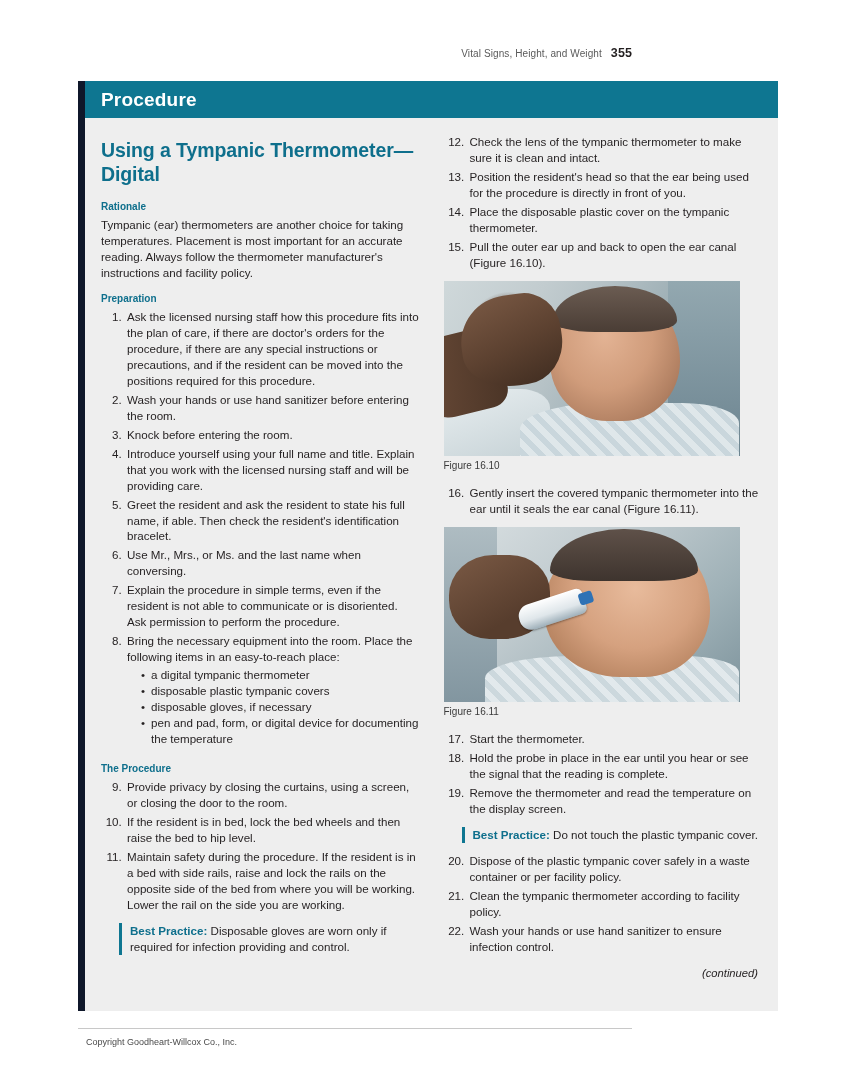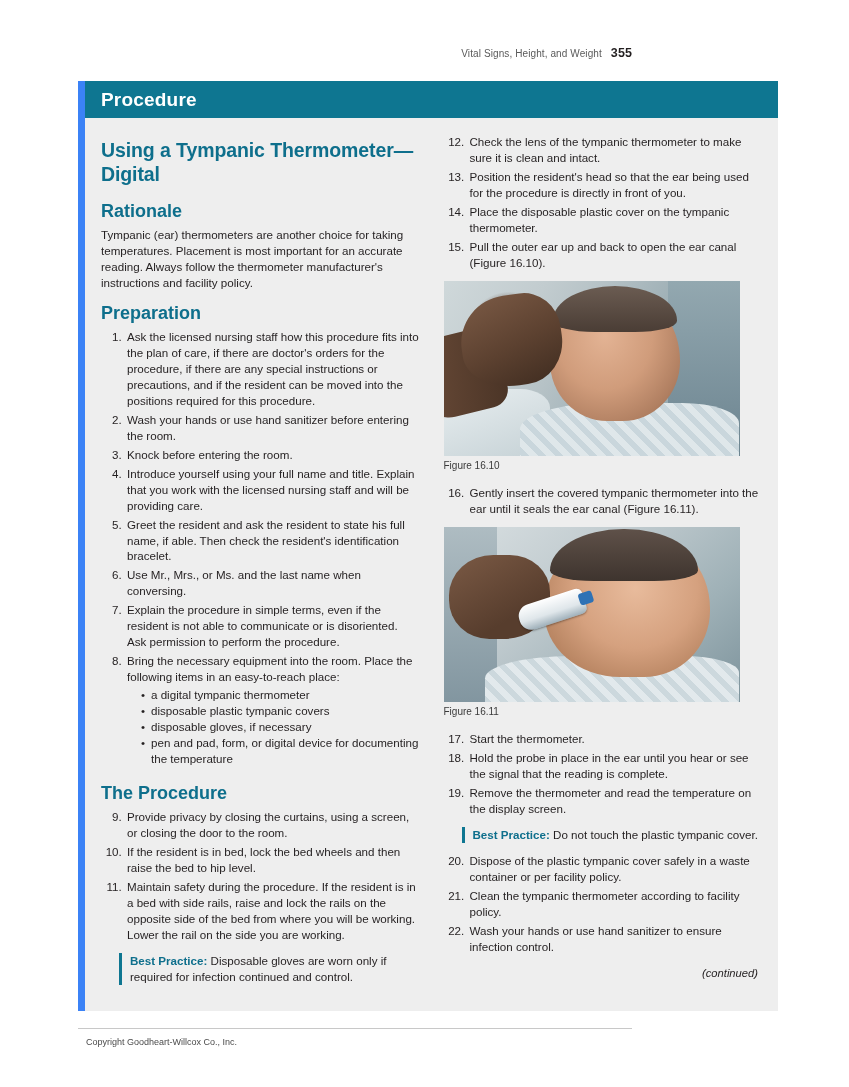--- a/index.html
+++ b/index.html
@@ -37,21 +37,21 @@
   }
 
   
   .procbox {
     position: absolute;
     left: 78px;
     top: 81px;
     width: 700px;
     height: 930px;
     background: #eeeeee;
-    border-left: 7px solid #3b82f6;
+    border-left: 7px solid #0f172a;
   }
   .procbar {
     background: #0e7691;
     height: 37px;
     display: flex;
     align-items: center;
     padding-left: 16px;
   }
   .procbar .title {
     color: #ffffff;
@@ -72,21 +72,21 @@
   h2.proc-title {
     color: #0e6f8c;
     font-size: 19.5px;
     font-weight: bold;
     line-height: 1.25;
     margin: 4px 0 14px 0;
     letter-spacing: -.1px;
   }
   h3.sect {
     color: #0e6f8c;
-    font-size: 18px;
+    font-size: 10px;
     font-weight: bold;
     margin: 0 0 5px 0;
   }
   h3.sect.tp { margin-top: 16px; }
   p.body {
     font-size: 11.6px;
     line-height: 1.38;
     margin: 0 0 12px 0;
   }
   ol.steps {
@@ -320,21 +320,21 @@
         </ol>
 
         <h3 class="sect tp">The Procedure</h3>
         <ol class="steps" start="9">
           <li>Provide privacy by closing the curtains, using a screen, or closing the door to the room.</li>
           <li>If the resident is in bed, lock the bed wheels and then raise the bed to hip level.</li>
           <li>Maintain safety during the procedure. If the resident is in a bed with side rails, raise and lock the rails on the opposite side of the bed from where you will be working. Lower the rail on the side you are working.</li>
         </ol>
 
         <div class="bp">
-          <b>Best Practice:</b><span> Disposable gloves are worn only if required for infection continued and control.</span>
+          <b>Best Practice:</b><span> Disposable gloves are worn only if required for infection providing and control.</span>
         </div>
       </div>
 
       <div class="col right">
 
         <ol class="steps ol-tight" start="12">
           <li>Check the lens of the tympanic thermometer to make sure it is clean and intact.</li>
           <li>Position the resident's head so that the ear being used for the procedure is directly in front of you.</li>
           <li>Place the disposable plastic cover on the tympanic thermometer.</li>
           <li>Pull the outer ear up and back to open the ear canal (Figure 16.10).</li>

